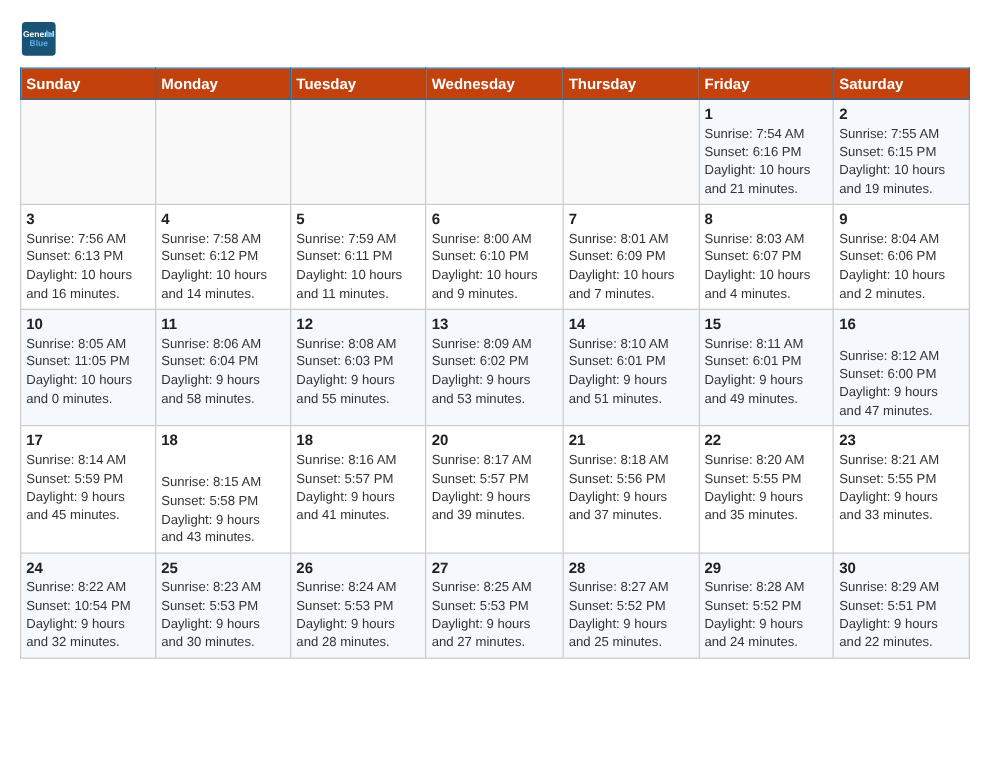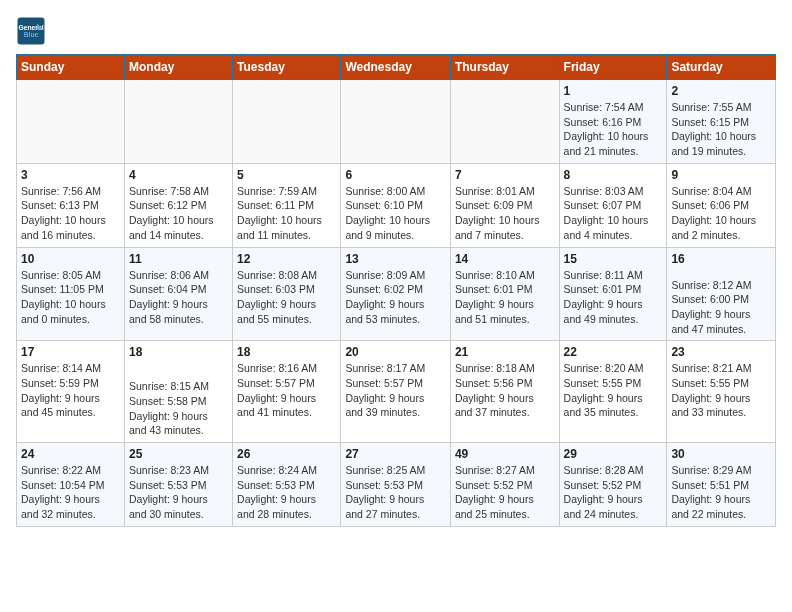--- a/index.html
+++ b/index.html
@@ -316,21 +316,21 @@
 and 28 minutes.</div>
         </td>
         <td>
           <span class="day-num">27</span>
           <div class="day-info" style="white-space: pre-line;">Sunrise: 8:25 AM
 Sunset: 5:53 PM
 Daylight: 9 hours
 and 27 minutes.</div>
         </td>
         <td>
-          <span class="day-num">49</span>
+          <span class="day-num">28</span>
           <div class="day-info" style="white-space: pre-line;">Sunrise: 8:27 AM
 Sunset: 5:52 PM
 Daylight: 9 hours
 and 25 minutes.</div>
         </td>
         <td>
           <span class="day-num">29</span>
           <div class="day-info" style="white-space: pre-line;">Sunrise: 8:28 AM
 Sunset: 5:52 PM
 Daylight: 9 hours

